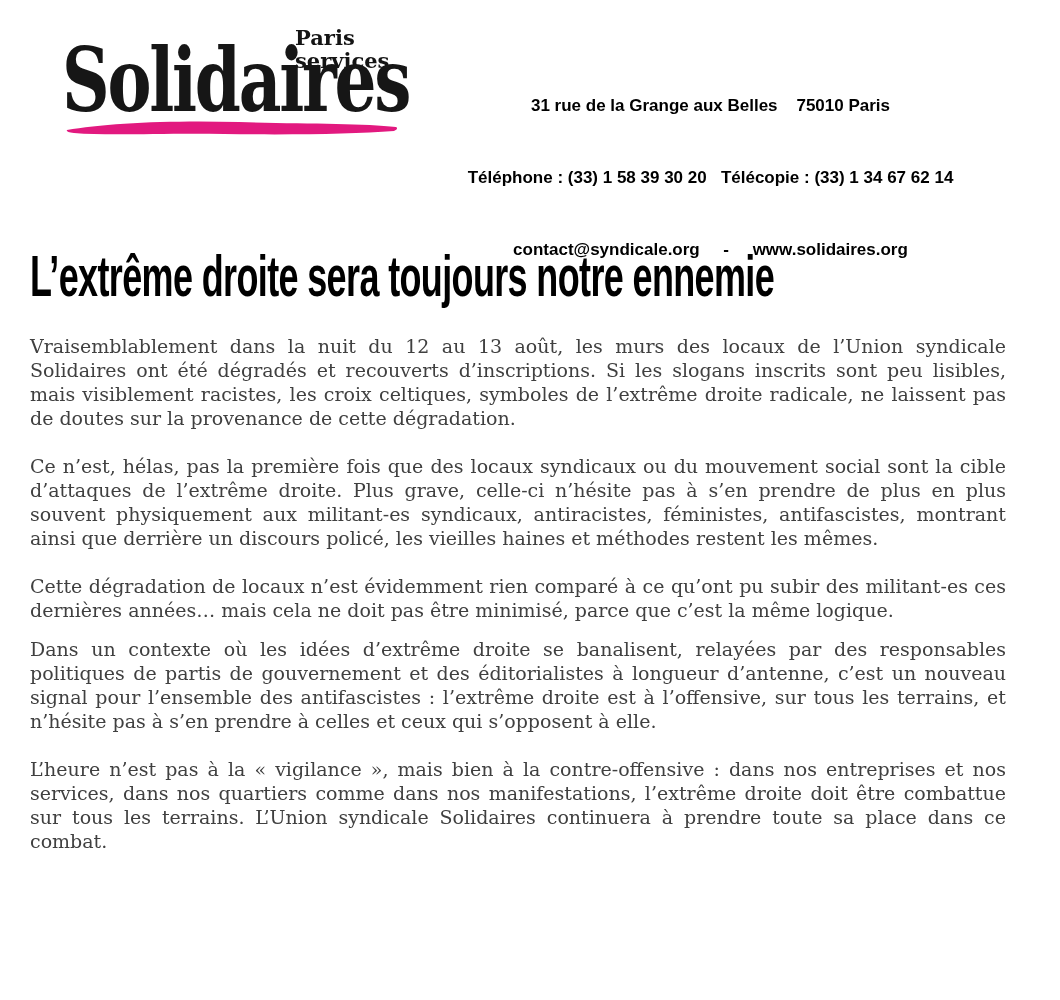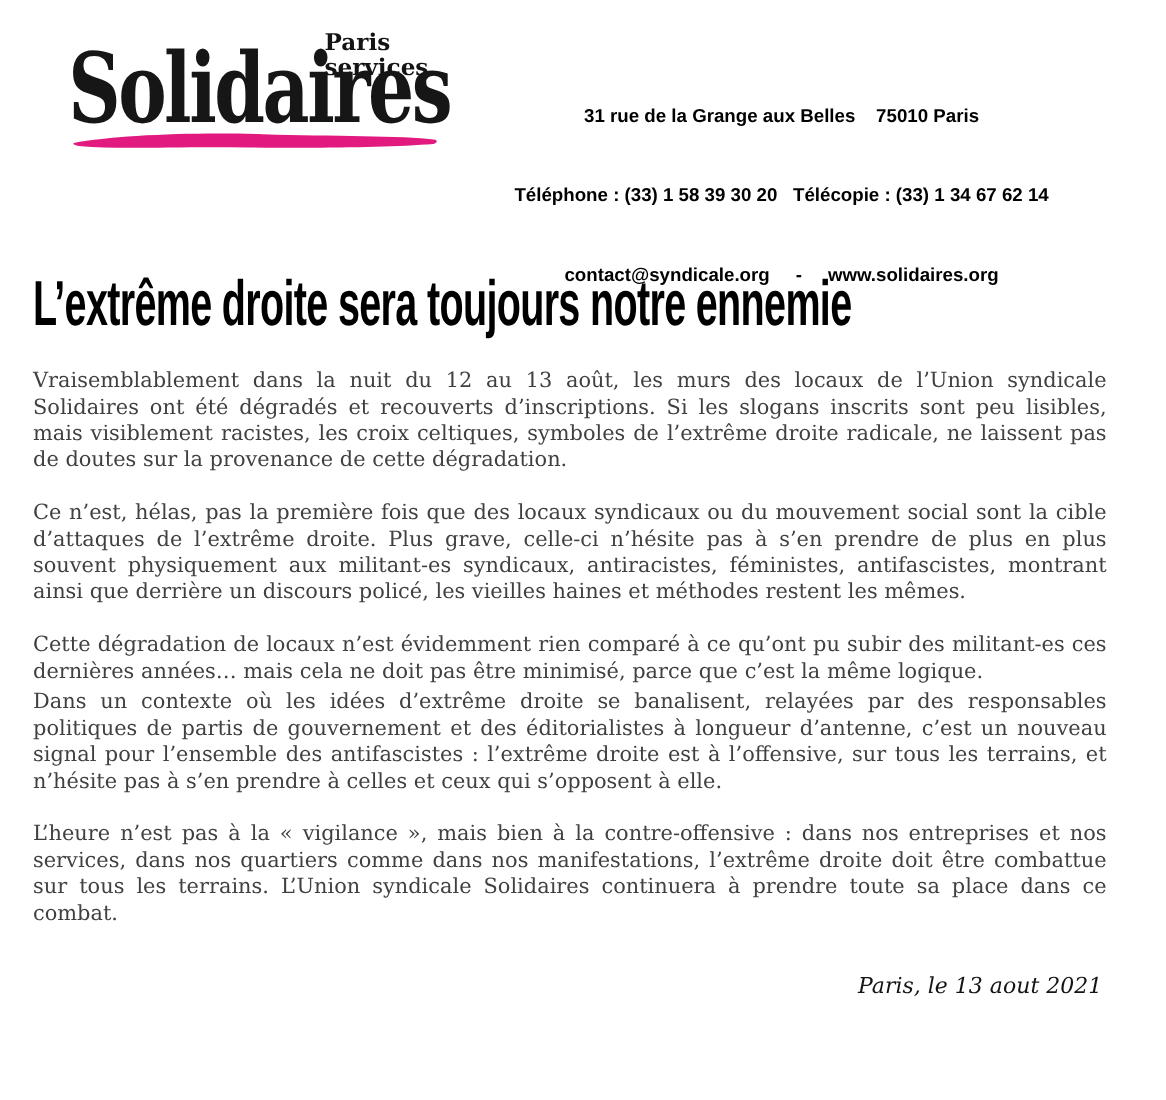--- a/index.html
+++ b/index.html
@@ -88,21 +88,21 @@
     transform: scaleX(0.62);
     transform-origin: left center;
   }
   .article p {
     margin: 0 0 24px 0;
     font-size: 19px;
     line-height: 24px;
     text-align: justify;
     color: #404040;
   }
-  .article p.joined { margin-bottom: 4px; }
+  .article p.joined { margin-bottom: 15px; }
   .dateline {
     margin-top: 42px;
     padding-right: 4px;
     text-align: right;
     font-style: italic;
     font-size: 20px;
     color: #141414;
   }
 </style>
 </head>
@@ -127,16 +127,15 @@
     <div>contact@syndicale.org     -     www.solidaires.org</div>
   </div>
 
   <div class="article">
     <h1 class="headline">L’extrême droite sera toujours notre ennemie</h1>
     <p>Vraisemblablement dans la nuit du 12 au 13 août, les murs des locaux de l’Union syndicale Solidaires ont été dégradés et recouverts d’inscriptions. Si les slogans inscrits sont peu lisibles, mais visiblement racistes, les croix celtiques, symboles de l’extrême droite radicale, ne laissent pas de doutes sur la provenance de cette dégradation.</p>
     <p>Ce n’est, hélas, pas la première fois que des locaux syndicaux ou du mouvement social sont la cible d’attaques de l’extrême droite. Plus grave, celle-ci n’hésite pas à s’en prendre de plus en plus souvent physiquement aux militant-es syndicaux, antiracistes, féministes, antifascistes, montrant ainsi que derrière un discours policé, les vieilles haines et méthodes restent les mêmes.</p>
     <p class="joined">Cette dégradation de locaux n’est évidemment rien comparé à ce qu’ont pu subir des militant-es ces dernières années… mais cela ne doit pas être minimisé, parce que c’est la même logique.</p>
     <p>Dans un contexte où les idées d’extrême droite se banalisent, relayées par des responsables politiques de partis de gouvernement et des éditorialistes à longueur d’antenne, c’est un nouveau signal pour l’ensemble des antifascistes&nbsp;: l’extrême droite est à l’offensive, sur tous les terrains, et n’hésite pas à s’en prendre à celles et ceux qui s’opposent à elle.</p>
     <p>L’heure n’est pas à la «&nbsp;vigilance&nbsp;», mais bien à la contre-offensive&nbsp;: dans nos entreprises et nos services, dans nos quartiers comme dans nos manifestations, l’extrême droite doit être combattue sur tous les terrains. L’Union syndicale Solidaires continuera à prendre toute sa place dans ce combat.</p>
-    <div class="dateline">Paris, le 13 aout 2021</div>
   </div>
 
 </div>
 
 </body></html>

